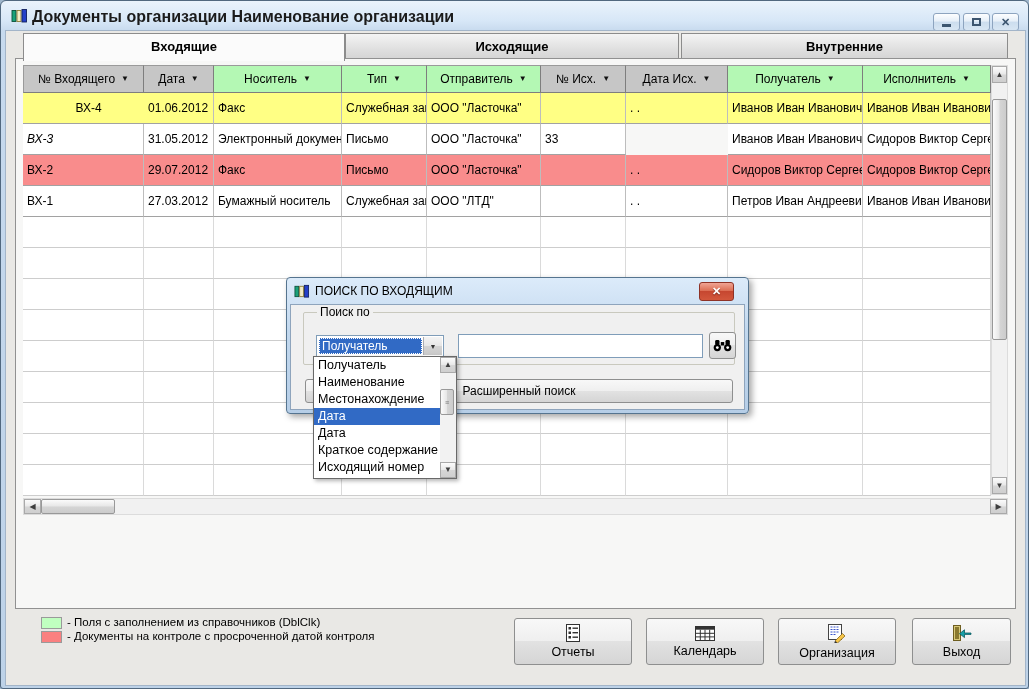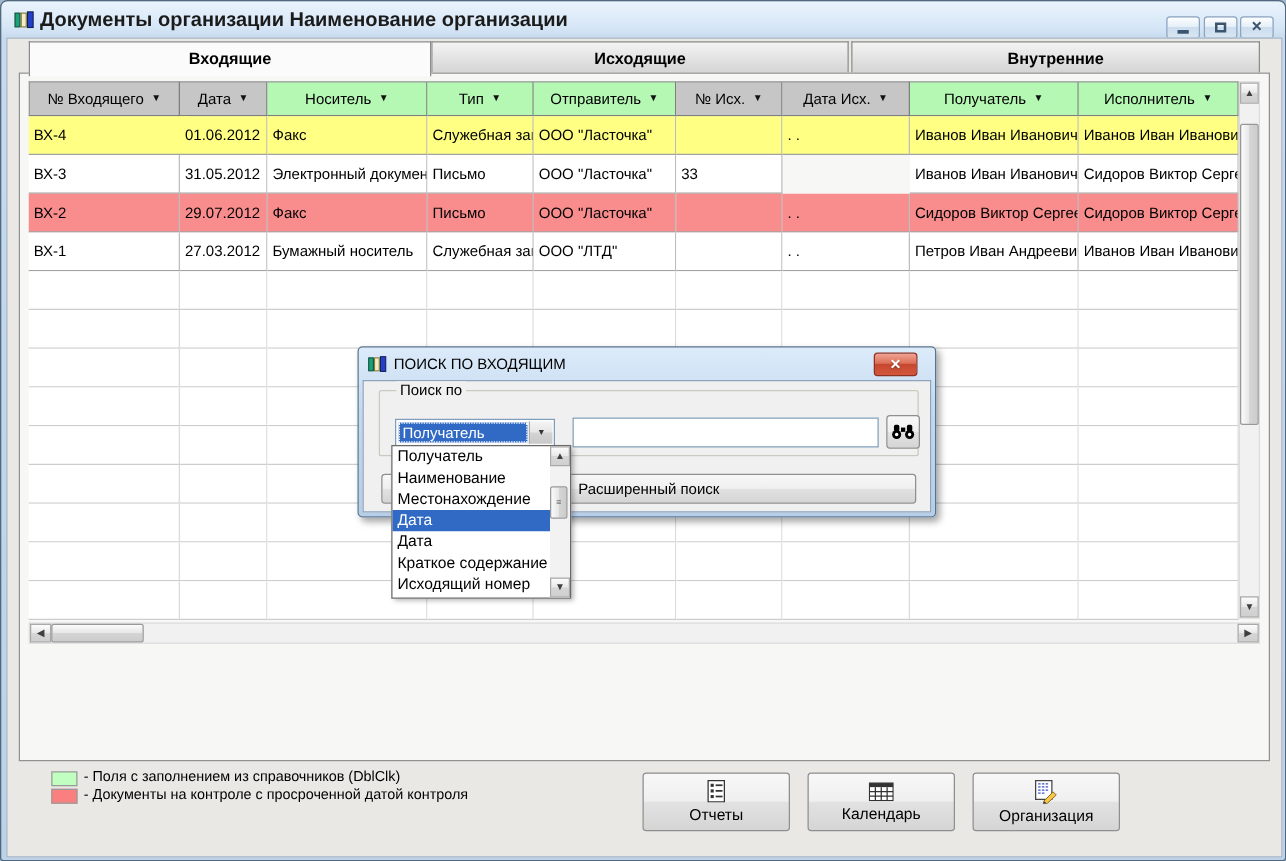--- a/index.html
+++ b/index.html
@@ -155,32 +155,32 @@
         <span>Получатель</span>
         <span class="sort-arrow">▼</span>
       </div>
       <div class="hcell" style="left: 840px; width: 128px; background: rgb(180, 248, 180);">
         <span>Исполнитель</span>
         <span class="sort-arrow">▼</span>
       </div>
     </div>
   <div id="grid-body" style="position:absolute; left:22px; top:92px; z-index:2;">
       <div class="trow" style="top: 0px;">
-        <div class="cell" style="left: 0px; width: 128px; background: rgb(255, 255, 132);">ВХ-4</div>
+        <div class="cell" style="left: 0px; width: 128px; background: rgb(255, 255, 132); text-align: center;">ВХ-4</div>
         <div class="cell" style="left: 121px; width: 70px; background: rgb(255, 255, 132);">01.06.2012</div>
         <div class="cell" style="left: 191px; width: 128px; background: rgb(255, 255, 132);">Факс</div>
         <div class="cell" style="left: 319px; width: 85px; background: rgb(255, 255, 132);">Служебная зап</div>
         <div class="cell" style="left: 404px; width: 114px; background: rgb(255, 255, 132);">ООО "Ласточка"</div>
         <div class="cell" style="left: 518px; width: 85px; background: rgb(255, 255, 132);"></div>
         <div class="cell" style="left: 603px; width: 102px; background: rgb(255, 255, 132);">. .</div>
         <div class="cell" style="left: 705px; width: 135px; background: rgb(255, 255, 132);">Иванов Иван Иванович</div>
         <div class="cell" style="left: 840px; width: 128px; background: rgb(255, 255, 132);">Иванов Иван Иванови</div>
       </div>
       <div class="trow" style="top: 31px;">
-        <div class="cell" style="left: 0px; width: 121px; background: rgb(255, 255, 255);">ВХ-3</div>
+        <div class="cell" style="left: 0px; width: 121px; background: rgb(255, 255, 255); font-style: italic;">ВХ-3</div>
         <div class="cell" style="left: 121px; width: 70px; background: rgb(255, 255, 255);">31.05.2012</div>
         <div class="cell" style="left: 191px; width: 128px; background: rgb(255, 255, 255);">Электронный документ</div>
         <div class="cell" style="left: 319px; width: 85px; background: rgb(255, 255, 255);">Письмо</div>
         <div class="cell" style="left: 404px; width: 114px; background: rgb(255, 255, 255);">ООО "Ласточка"</div>
         <div class="cell" style="left: 518px; width: 85px; background: rgb(255, 255, 255);">33</div>
         <div class="cell" style="left: 705px; width: 135px; background: rgb(255, 255, 255);">Иванов Иван Иванович</div>
         <div class="cell" style="left: 840px; width: 128px; background: rgb(255, 255, 255);">Сидоров Виктор Сергее</div>
       </div>
       <div class="trow" style="top: 62px;">
         <div class="cell" style="left: 0px; width: 121px; background: rgb(249, 140, 140);">ВХ-2</div>
@@ -419,20 +419,28 @@
     <span>Отчеты</span>
   </div>
   <div class="btn big-btn" style="left:777px; top:617px; width:118px; height:47px;">
     <svg width="20" height="19" viewBox="0 0 20 19">
       <rect x="1.5" y="0.5" width="13" height="15" fill="#FFF" stroke="#444"></rect>
       <path d="M3.5 3 H12.5 M3.5 5.5 H12.5 M3.5 8 H12.5 M3.5 10.5 H9" stroke="#3A55C8" stroke-width="1" stroke-dasharray="2 1"></path>
       <polygon points="8,17 15.5,9.5 18,12 10.5,19" fill="#F7C64A" stroke="#8A6A1A" stroke-width="0.8"></polygon>
       <polygon points="8,17 10.5,19 7.2,19.3" fill="#333"></polygon>
     </svg>
     <span>Организация</span>
+  </div>
+  <div class="btn big-btn" style="left:911px; top:617px; width:99px; height:47px;">
+    <svg width="20" height="18" viewBox="0 0 20 18">
+      <rect x="1.5" y="1.5" width="7" height="15" fill="#D8C878" stroke="#6E5E20"></rect>
+      <rect x="3" y="3" width="4" height="12" fill="#8A7A30"></rect>
+      <path d="M19 9 h-6.5 V5.8 L7.5 9.7 l5 3.9 V10.4 H19 Z" fill="#18A0A8" stroke="#0A5A60" stroke-width="0.8"></path>
+    </svg>
+    <span>Выход</span>
   </div>
 
   <div class="dialog">
     <span class="dlg-books">
       <svg width="16" height="16" viewBox="0 0 17 17">
         <rect x="1" y="3.5" width="4" height="11" fill="#1AA179" stroke="#0B4F3A" stroke-width="0.9"></rect>
         <rect x="6" y="3.5" width="4" height="11" fill="#F3EDC8" stroke="#8A7A30" stroke-width="0.9"></rect>
         <rect x="11" y="2.5" width="4.5" height="12.5" fill="#2440C8" stroke="#101F5E" stroke-width="0.9"></rect>
       </svg>
     </span>

